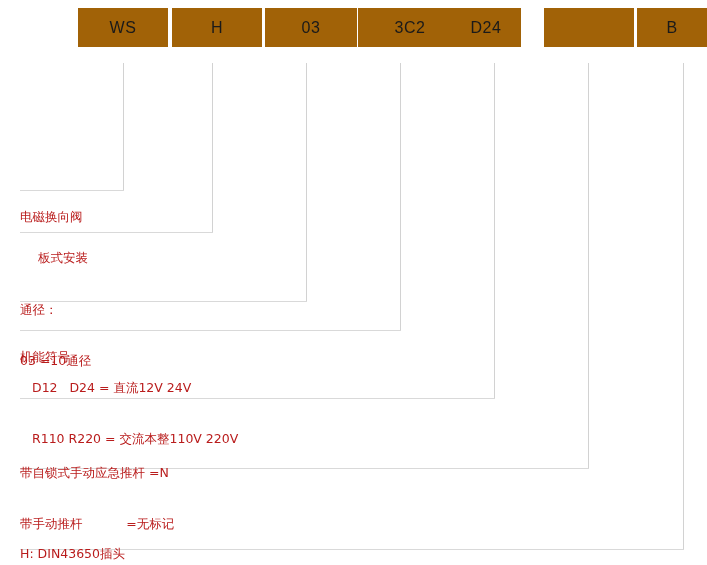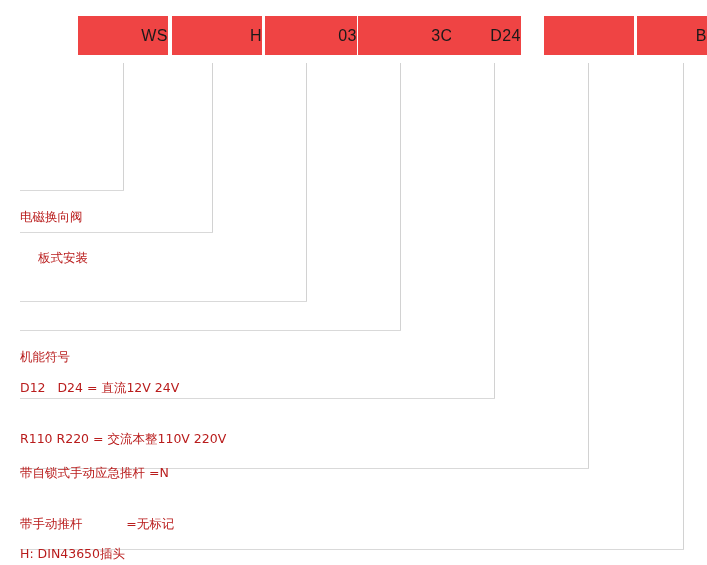--- a/index.html
+++ b/index.html
@@ -16,29 +16,29 @@
     position: relative;
     width: 707px;
     height: 565px;
     background: #ffffff;
     overflow: hidden;
   }
 
   
   .code-box {
     position: absolute;
-    top: 16px;
+    top: 8px;
     height: 39px;
-    background: #ef4444;
+    background: #a16207;
     color: #1a1a1a;
     font-size: 16px;
     letter-spacing: 0.5px;
     display: flex;
     align-items: center;
-    justify-content: flex-end;
+    justify-content: center;
     box-sizing: border-box;
   }
 
   
   .vline {
     position: absolute;
     width: 1px;
     background: #d2d2d2;
   }
   .hline {
@@ -112,26 +112,30 @@
   <div class="hline" style="left:20px;  top:549px; width:664px;"></div>
 
   <div class="desc cjk" style="left:20px; top:174px;">
     <span class="row">电磁换向阀</span>
   </div>
 
   <div class="desc cjk" style="left:20px; top:215px;margin-left:18px;">
     <span class="row">板式安装</span>
   </div>
 
+  <div class="desc cjk" style="left:20px; top:267px;">
+    <span class="row">通径：</span>
+    <span class="row">03 =10通径</span>
+  </div>
 
   <div class="desc cjk" style="left:20px; top:314px;">
     <span class="row">机能符号</span>
   </div>
 
-  <div class="desc cjk" style="left:20px; top:345px;">
+  <div class="desc cjk" style="left:32px; top:345px;">
     <span class="row">D12   D24 = 直流12V 24V</span>
     <span class="row">R110 R220 = 交流本整110V 220V</span>
   </div>
 
   <div class="desc cjk" style="left:20px; top:430px;">
     <span class="row">带自锁式手动应急推杆 =N</span>
     <span class="row">带手动推杆           =无标记</span>
   </div>
 
   <div class="desc cjk" style="left:20px; top:511px;">

